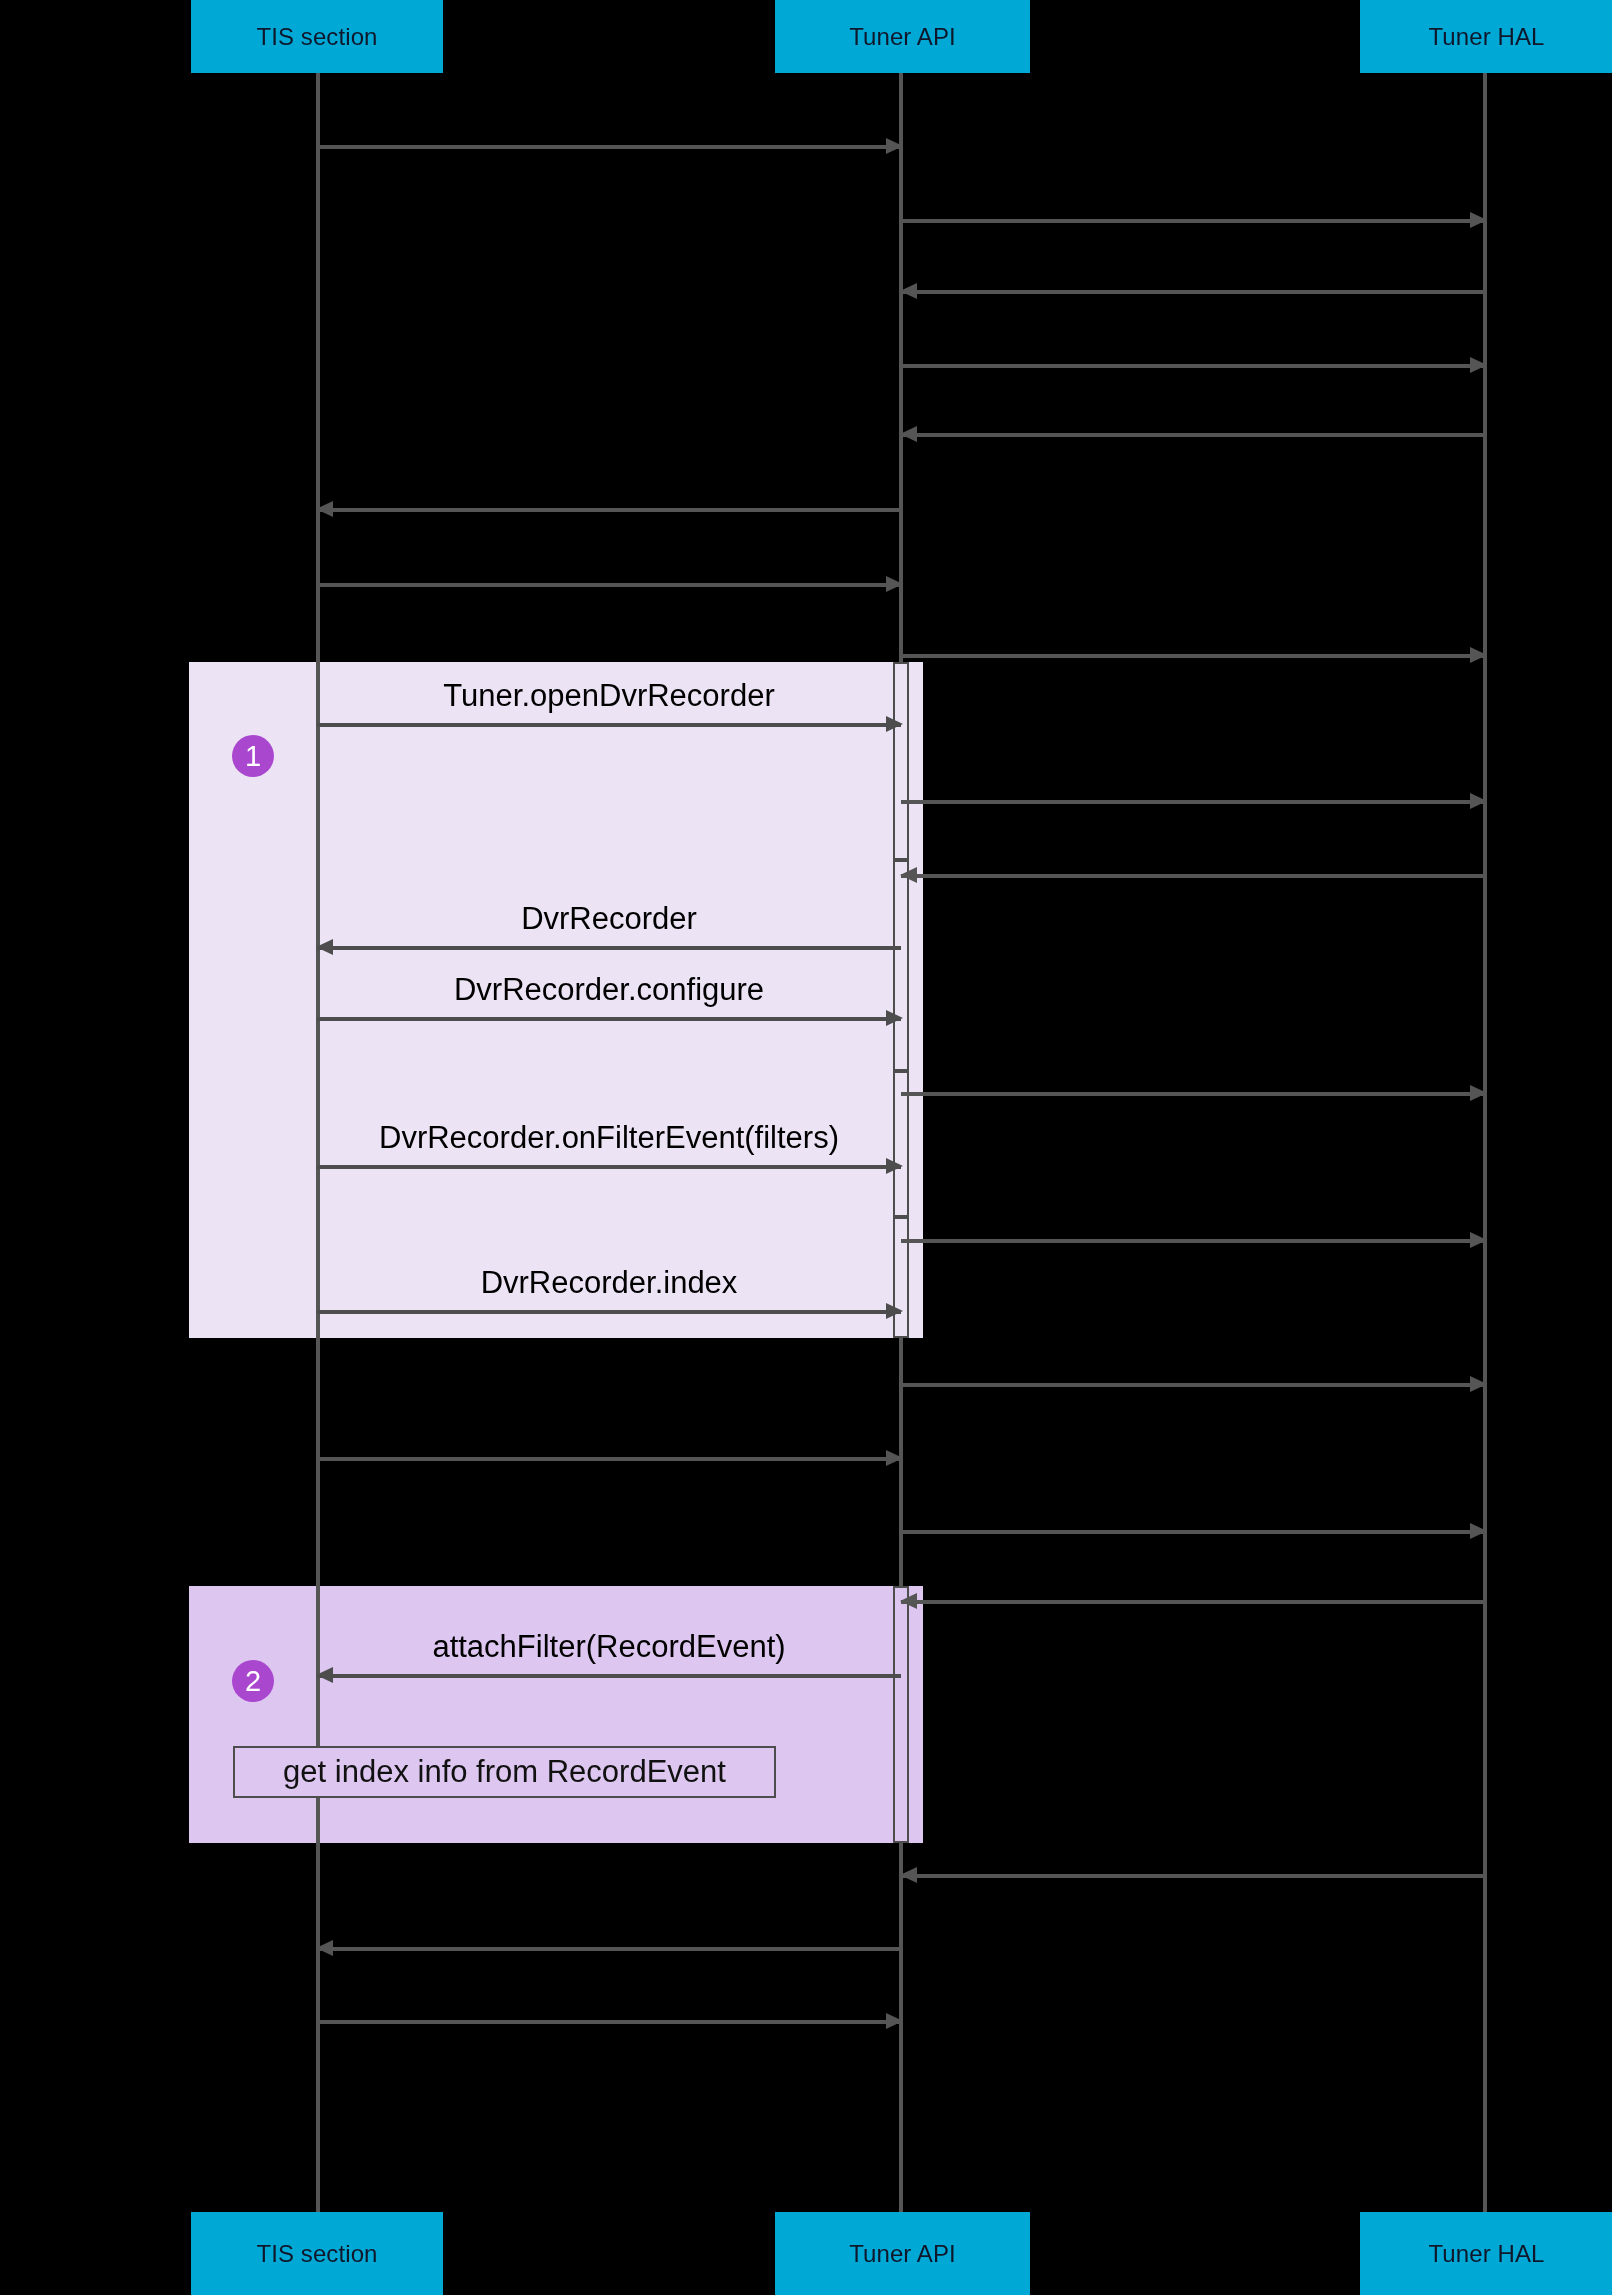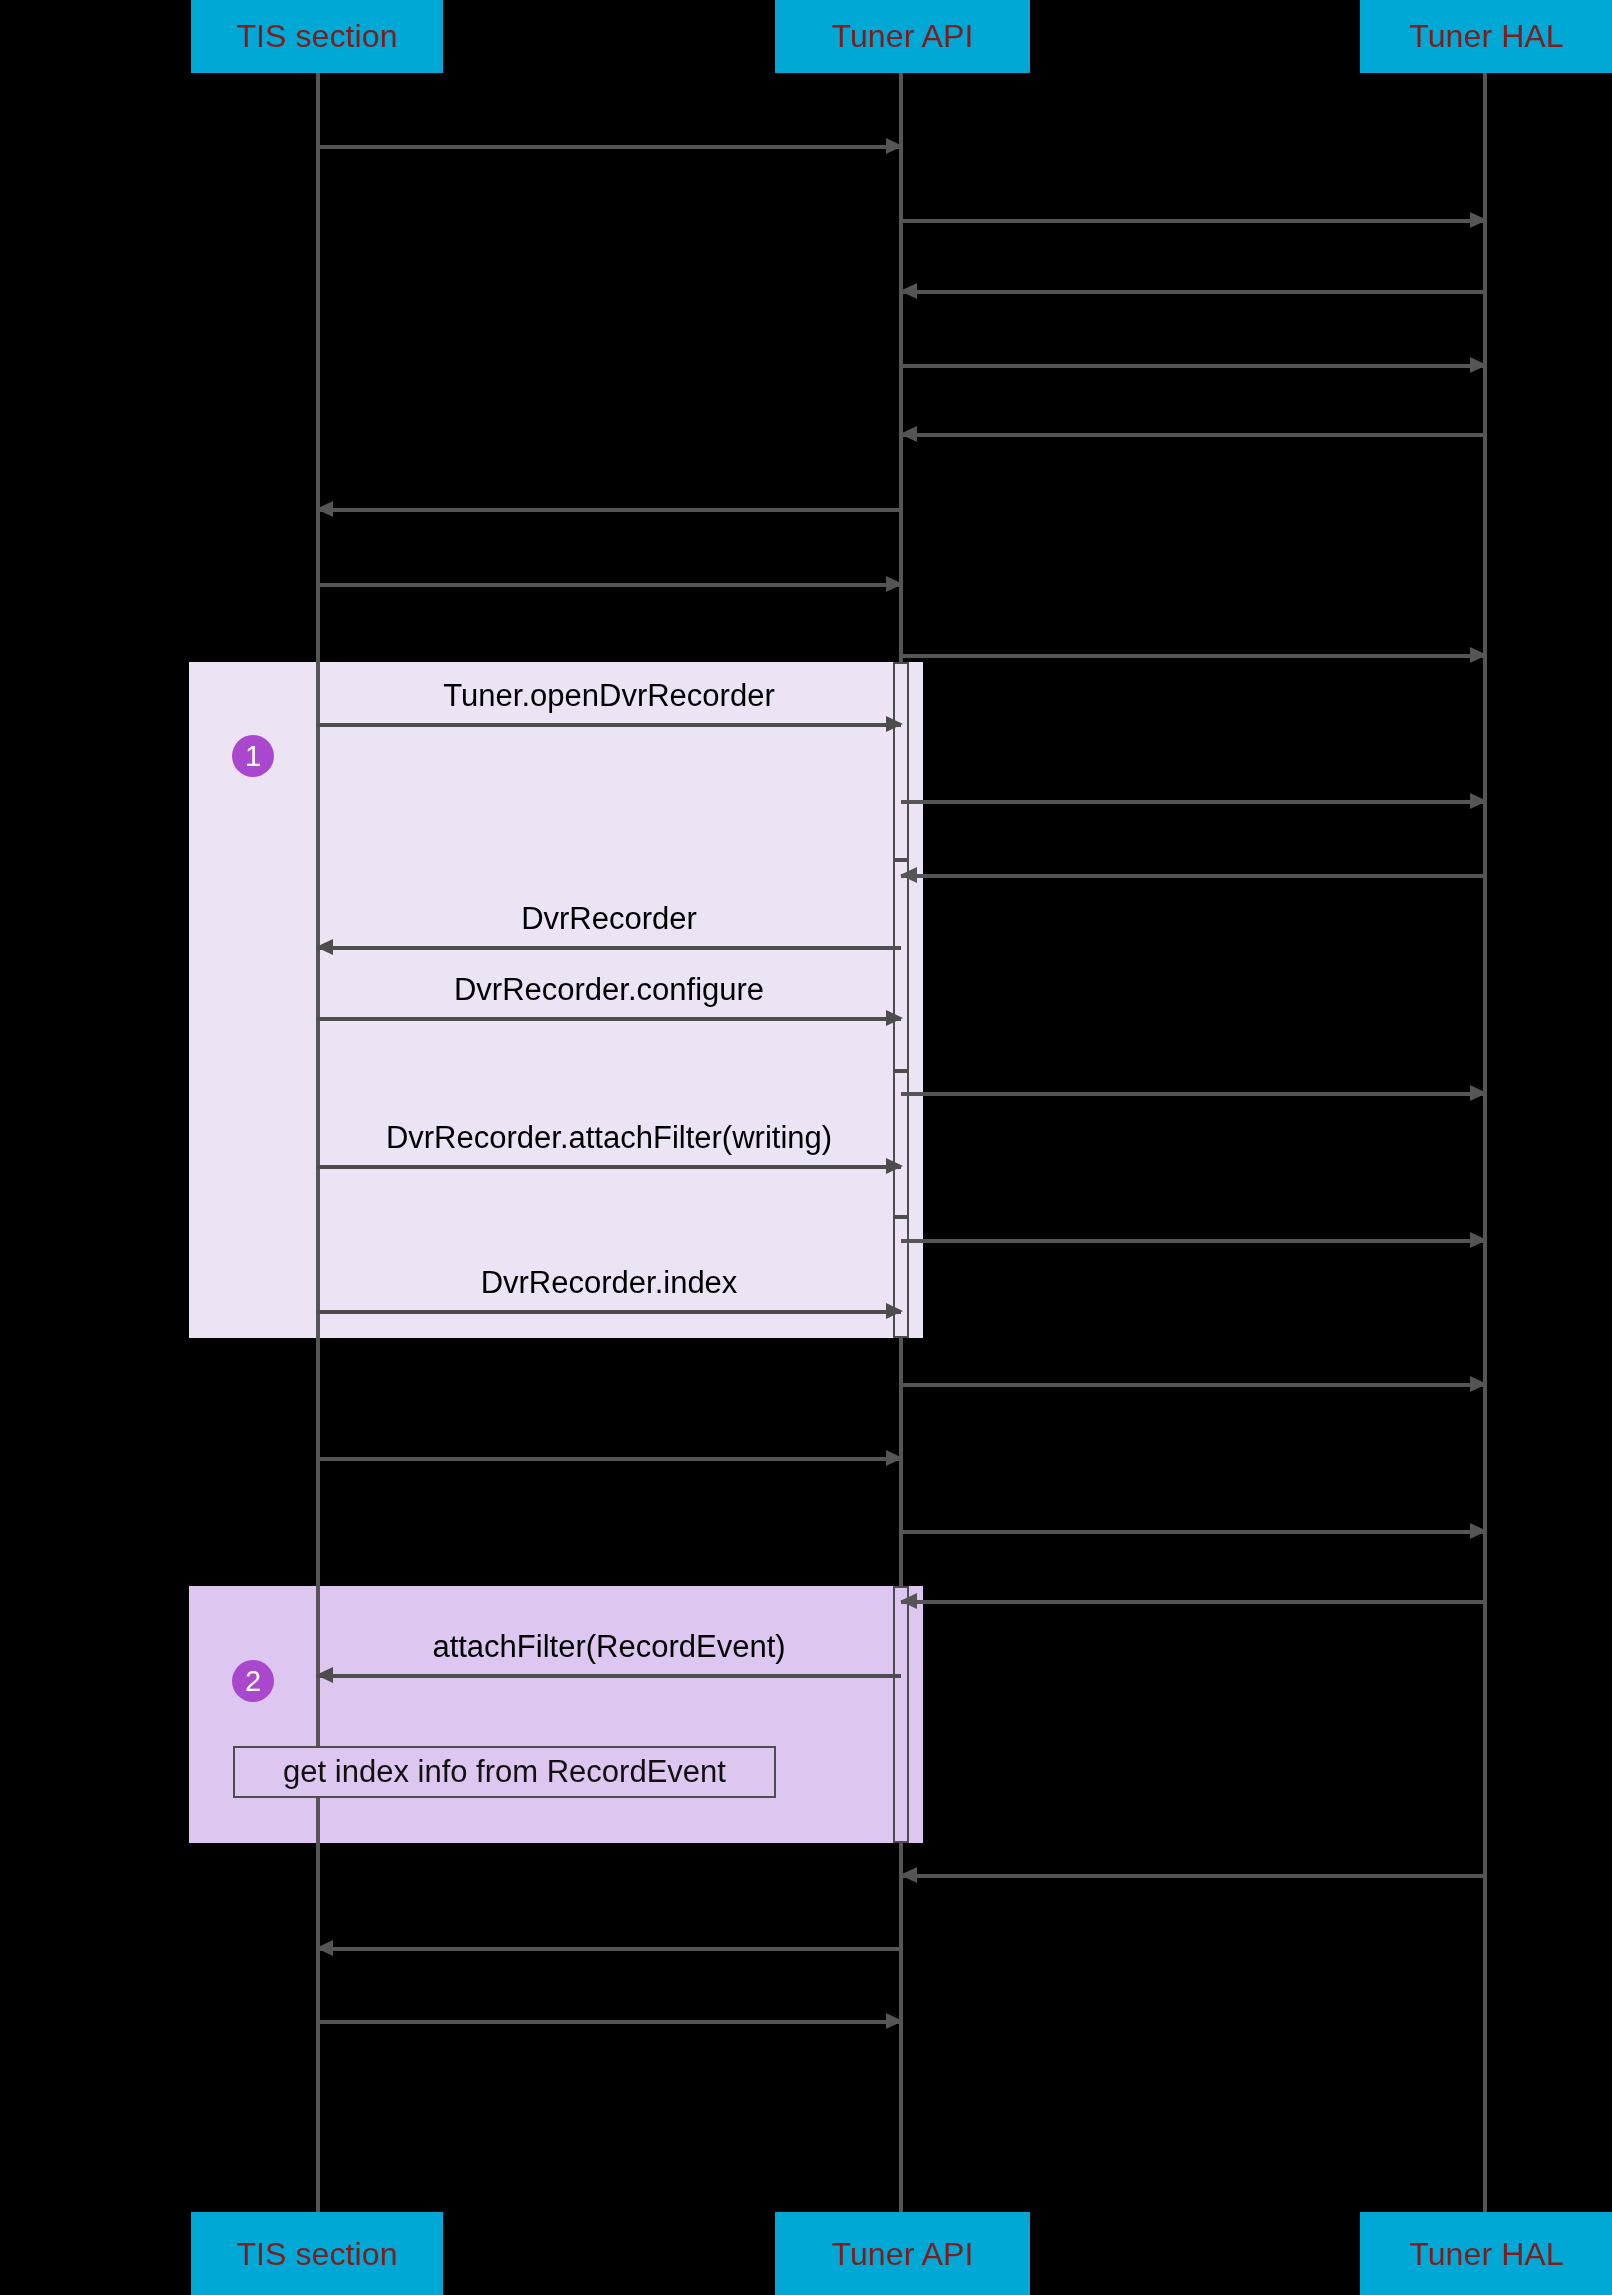--- a/index.html
+++ b/index.html
@@ -16,25 +16,25 @@
     width: 1613px;
     height: 2295px;
     background: #000000;
     overflow: hidden;
   }
 
   
   .participant-box {
     position: absolute;
     background: #00a8d6;
-    color: #7f1d1d;
+    color: #0f172a;
     display: flex;
     align-items: center;
     justify-content: center;
-    font-size: 32px;
+    font-size: 24px;
     letter-spacing: 0.1px;
     box-sizing: border-box;
     white-space: nowrap;
   }
 
   
   .lifeline {
     position: absolute;
     width: 3.6px;
     background: #555555;
@@ -209,21 +209,21 @@
       <div class="head"></div>
       <div class="label">DvrRecorder.configure</div>
     </div>
     <div class="msg dim to-right" style="left: 901px; top: 1092px; width: 584px;">
       <div class="line"></div>
       <div class="head"></div>
     </div>
     <div class="msg bold to-right" style="left: 317px; top: 1165px; width: 584px;">
       <div class="line"></div>
       <div class="head"></div>
-      <div class="label">DvrRecorder.attachFilter(writing)</div>
+      <div class="label">DvrRecorder.onFilterEvent(filters)</div>
     </div>
     <div class="msg dim to-right" style="left: 901px; top: 1239px; width: 584px;">
       <div class="line"></div>
       <div class="head"></div>
     </div>
     <div class="msg bold to-right" style="left: 317px; top: 1310px; width: 584px;">
       <div class="line"></div>
       <div class="head"></div>
       <div class="label">DvrRecorder.index</div>
     </div>

